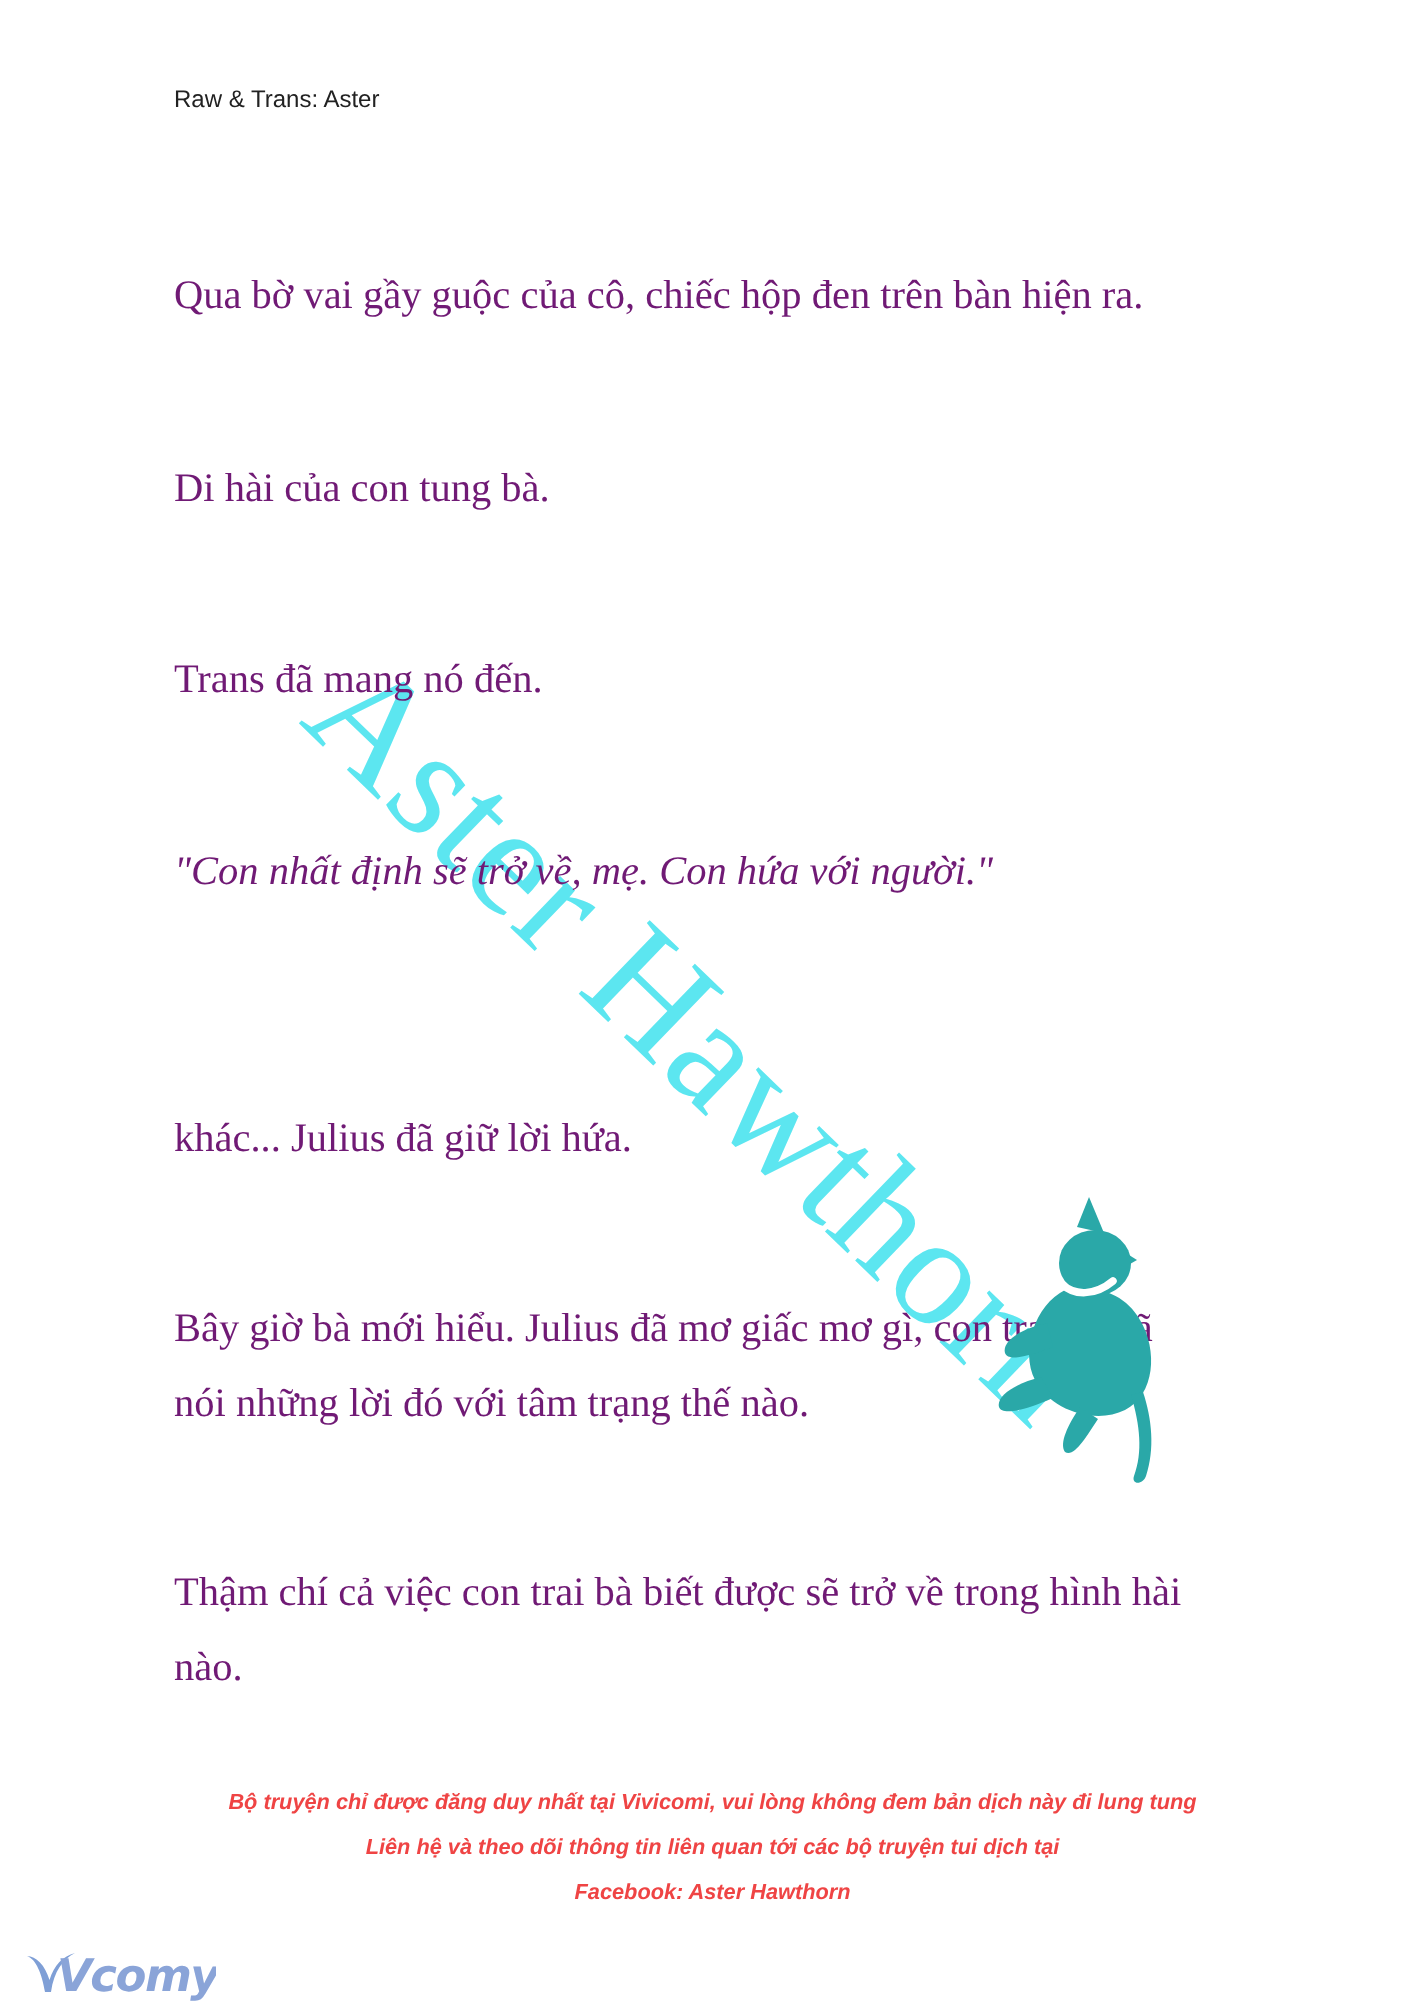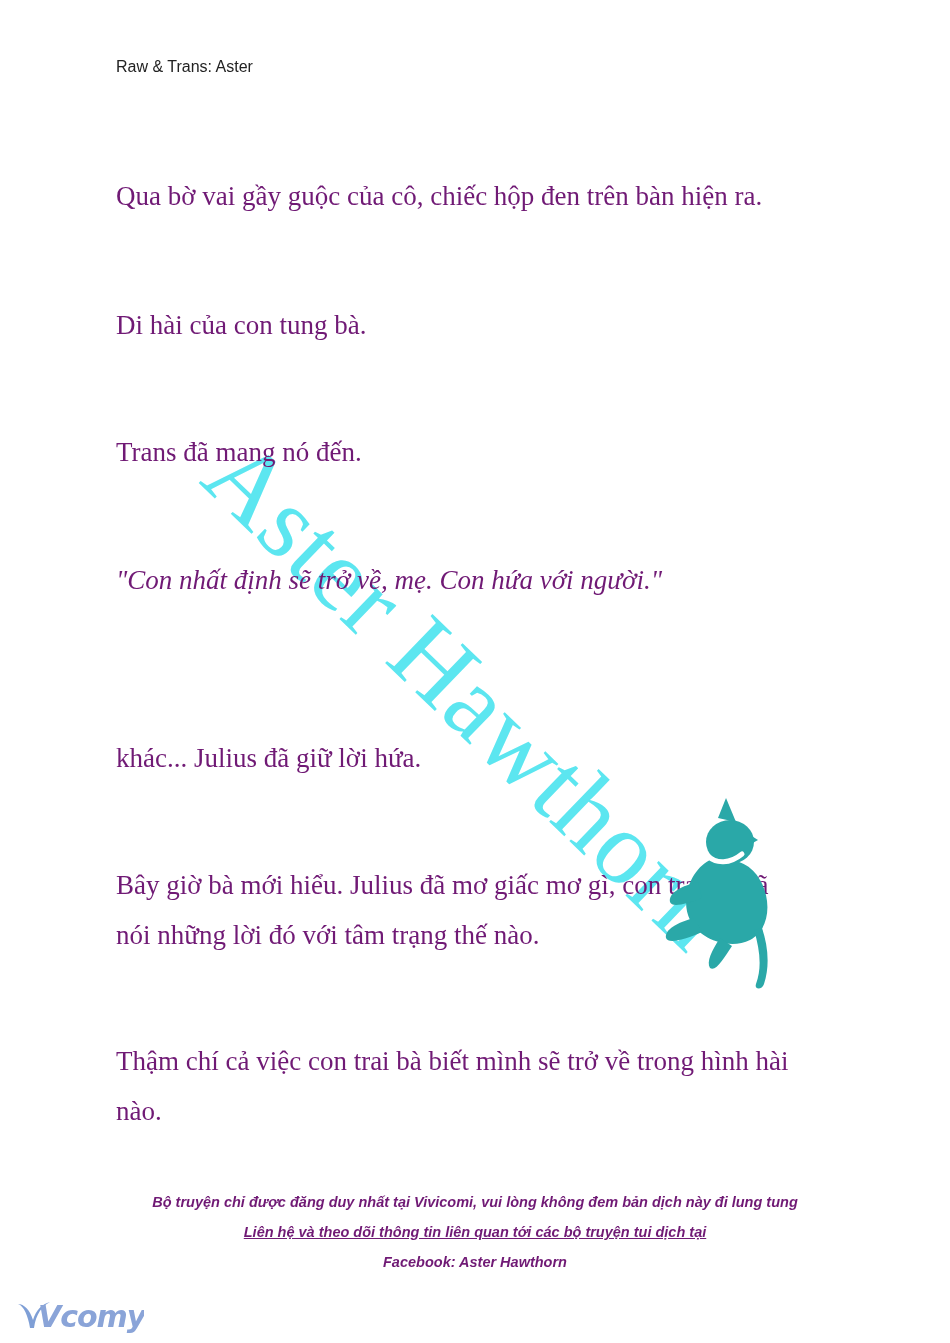--- a/index.html
+++ b/index.html
@@ -65,21 +65,21 @@
     }
     .footer-line {
       position: absolute;
       left: 0;
       width: 950px;
       text-align: center;
       font-family: "Liberation Sans", sans-serif;
       font-style: italic;
       font-weight: bold;
       font-size: 14.5px;
-      color: #701a75;
+      color: #ef4444;
     }
     .logo {
       position: absolute;
       left: 14px;
       top: 1296px;
       width: 130px;
       height: 40px;
     }
     .logo-text {
       font-family: "DejaVu Sans", sans-serif;
@@ -119,21 +119,21 @@
     <br>
     <span>khác... Julius đã giữ lời hứa.</span>
   </p>
 
   <p class="para" style="top:860px;">
     <span>Bây giờ bà mới hiểu. Julius đã mơ giấc mơ gì, con trai bà đã</span><br>
     <span>nói những lời đó với tâm trạng thế nào.</span>
   </p>
 
   <p class="para" style="top:1036px;">
-    <span>Thậm chí cả việc con trai bà biết mình sẽ trở về trong hình hài</span><br>
+    <span>Thậm chí cả việc con trai bà biết được sẽ trở về trong hình hài</span><br>
     <span>nào.</span>
   </p>
 
   <svg class="cat" viewBox="0 0 140 200">
     <g fill="#2aa8a8">
 
       <path d="M68 28 L76 8 L86 32 Z"></path>
       <path d="M92 40 L108 50 L94 58 Z"></path>
 
       <ellipse cx="80" cy="52" rx="24" ry="22"></ellipse>
@@ -145,21 +145,21 @@
       <path d="M44 128 C28 132 14 140 16 148 C18 154 34 150 52 142 Z"></path>
 
       <path d="M70 148 C62 160 56 172 60 178 C66 182 74 168 82 156 Z"></path>
 
       <path d="M104 140 C110 160 112 178 106 194 C104 200 112 200 114 194 C120 176 118 156 112 138 Z"></path>
     </g>
     <path d="M58 66 C66 74 80 74 92 64" stroke="#ffffff" stroke-width="5" fill="none" stroke-linecap="round"></path>
   </svg>
 
   <div class="footer-line" style="top:1194px;">Bộ truyện chỉ được đăng duy nhất tại Vivicomi, vui lòng không đem bản dịch này đi lung tung</div>
-  <div class="footer-line" style="top:1224px;text-decoration:underline;">Liên hệ và theo dõi thông tin liên quan tới các bộ truyện tui dịch tại</div>
+  <div class="footer-line" style="top:1224px;">Liên hệ và theo dõi thông tin liên quan tới các bộ truyện tui dịch tại</div>
   <div class="footer-line" style="top:1254px;">Facebook: Aster Hawthorn</div>
 
   <svg class="logo" viewBox="0 0 130 40">
     <path d="M4 8 C10 10 14 20 16 32 L20 32 C22 18 28 10 36 6 C28 8 22 14 19 24 C16 14 10 8 4 8 Z" fill="#7f9fd6"></path>
     <text class="logo-text" x="24" y="31">Vcomycs</text>
   </svg>
 
 </div>
 
 </body></html>

